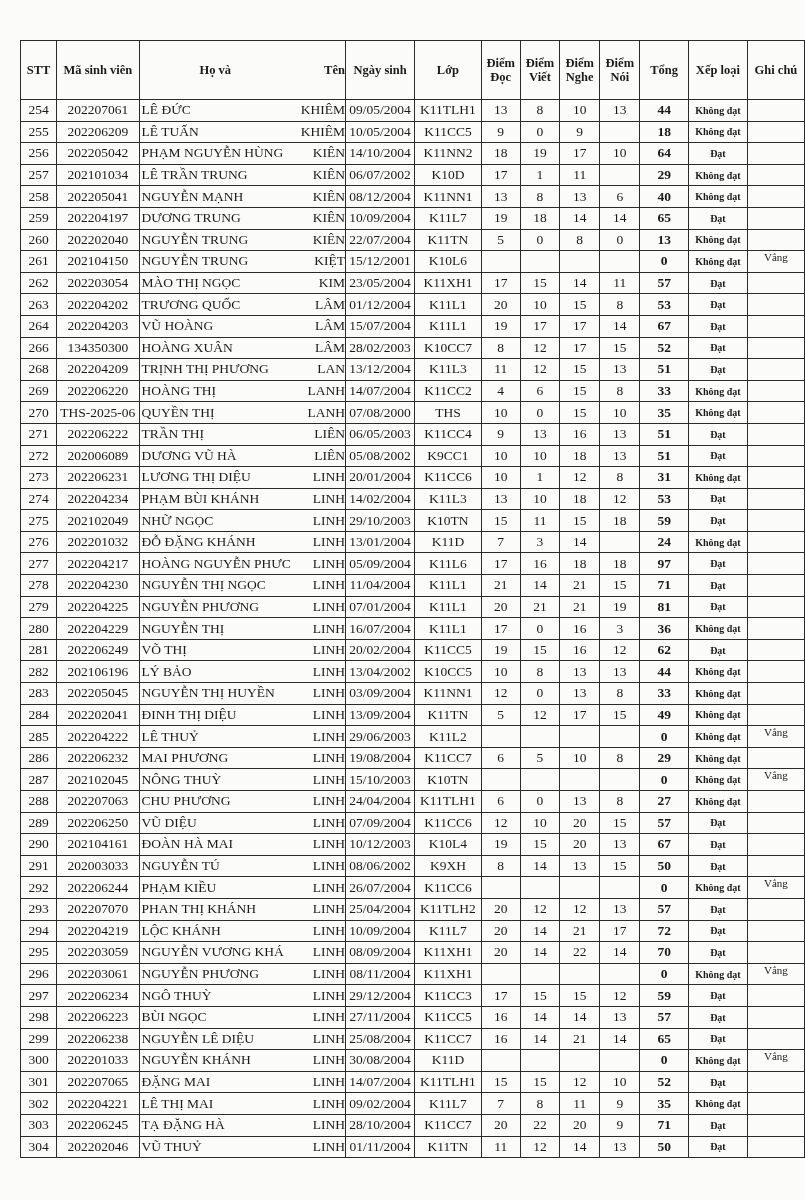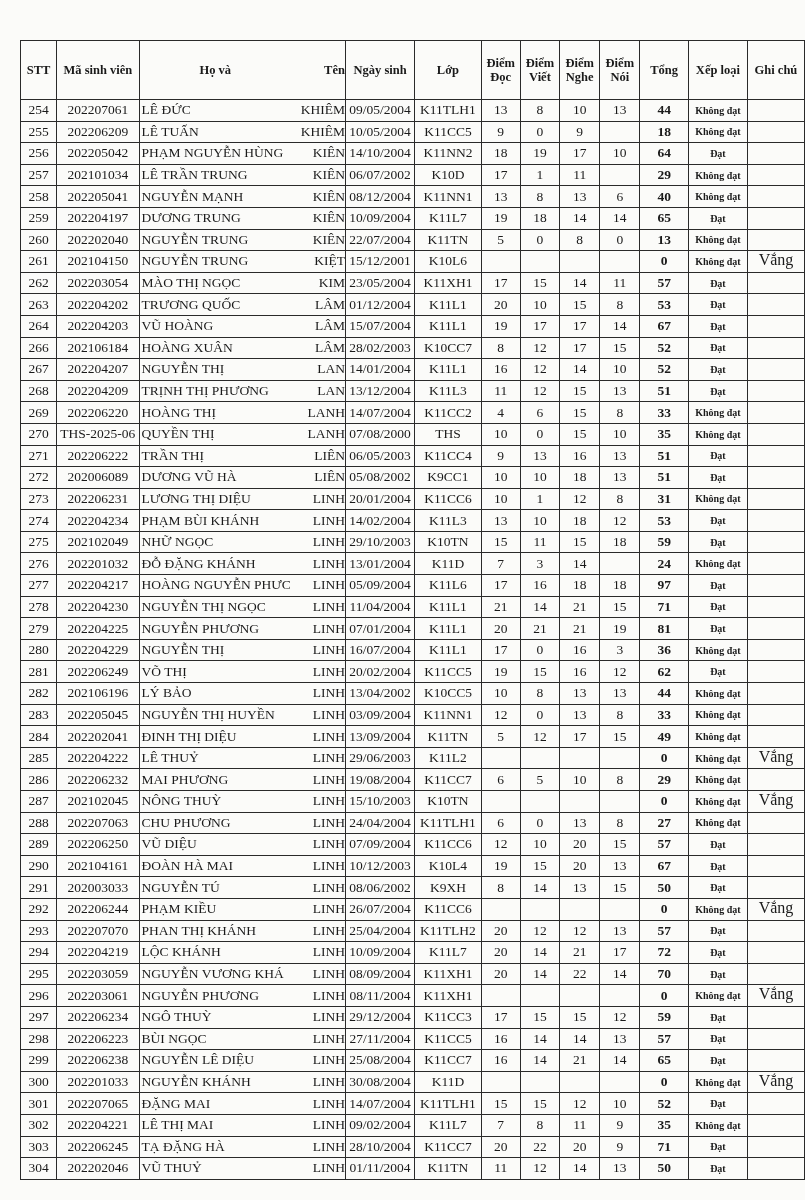--- a/index.html
+++ b/index.html
@@ -9,21 +9,21 @@
   table { border-collapse:collapse; table-layout:fixed; }
   th, td { border:1px solid #2a2a2a; padding:0; height:20.6px; font-size:13.5px;
            text-align:center; white-space:nowrap; overflow:hidden; }
   th { font-weight:bold; font-size:12.5px; height:58px; line-height:1.15; }
   td.name { text-align:left; padding-left:2px; border-right:none; }
   td.ten { text-align:right; padding-left:4px; border-left:none; }
   th.ho { border-right:none; }
   th.tenh { border-left:none; text-align:right; padding-left:14px; }
   td.tong, td.xl { font-weight:bold; }
   td.xl { font-size:10px; }
-  td.gc { font-size:16px; vertical-align:top;margin-top:13px; }
+  td.gc { font-size:11px; vertical-align:top;margin-top:13px; }
 </style>
 </head>
 <body>
 
 <div class="page">
   <table>
     <colgroup>
       <col style="width:37px">
         <col style="width:83px">
         <col style="width:111px">
@@ -216,44 +216,29 @@
           <td class="d">19</td>
           <td class="d">17</td>
           <td class="d">17</td>
           <td class="d">14</td>
           <td class="tong">67</td>
           <td class="xl">Đạt</td>
           <td class="gc"></td>
         </tr>
         <tr>
           <td class="stt">266</td>
-          <td class="ma">202106184</td>
+          <td class="ma">134350300</td>
           <td class="name">HOÀNG XUÂN</td>
           <td class="ten">LÂM</td>
           <td class="ns">28/02/2003</td>
           <td class="lop">K10CC7</td>
           <td class="d">8</td>
           <td class="d">12</td>
           <td class="d">17</td>
           <td class="d">15</td>
-          <td class="tong">52</td>
-          <td class="xl">Đạt</td>
-          <td class="gc"></td>
-        </tr>
-        <tr>
-          <td class="stt">267</td>
-          <td class="ma">202204207</td>
-          <td class="name">NGUYỄN THỊ</td>
-          <td class="ten">LAN</td>
-          <td class="ns">14/01/2004</td>
-          <td class="lop">K11L1</td>
-          <td class="d">16</td>
-          <td class="d">12</td>
-          <td class="d">14</td>
-          <td class="d">10</td>
           <td class="tong">52</td>
           <td class="xl">Đạt</td>
           <td class="gc"></td>
         </tr>
         <tr>
           <td class="stt">268</td>
           <td class="ma">202204209</td>
           <td class="name">TRỊNH THỊ PHƯƠNG</td>
           <td class="ten">LAN</td>
           <td class="ns">13/12/2004</td>

